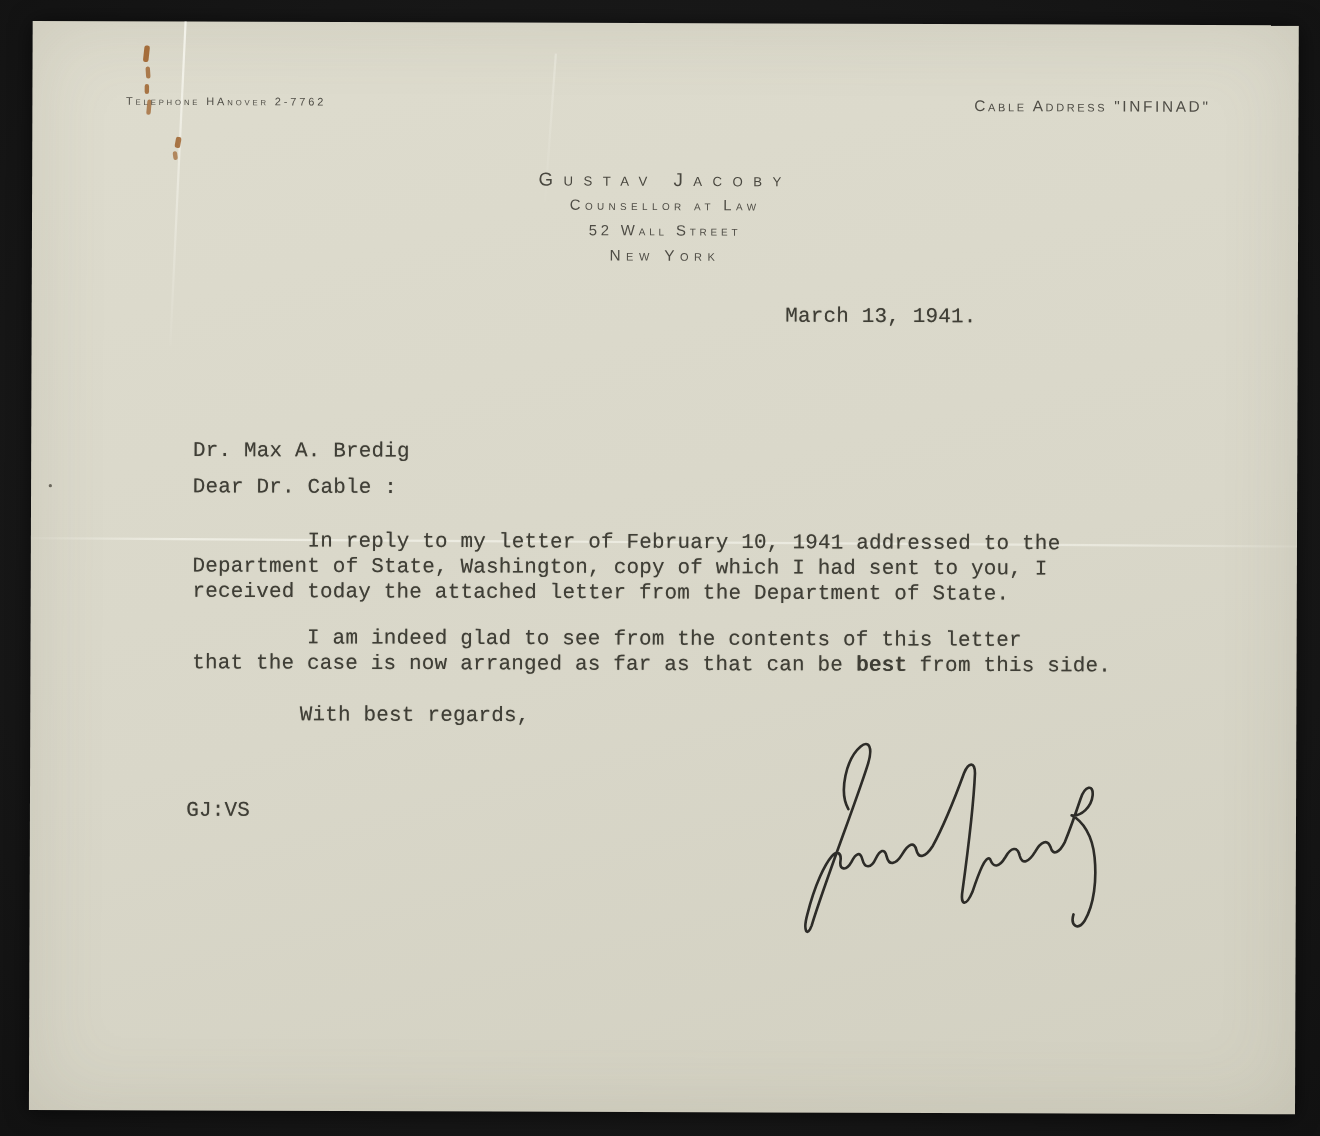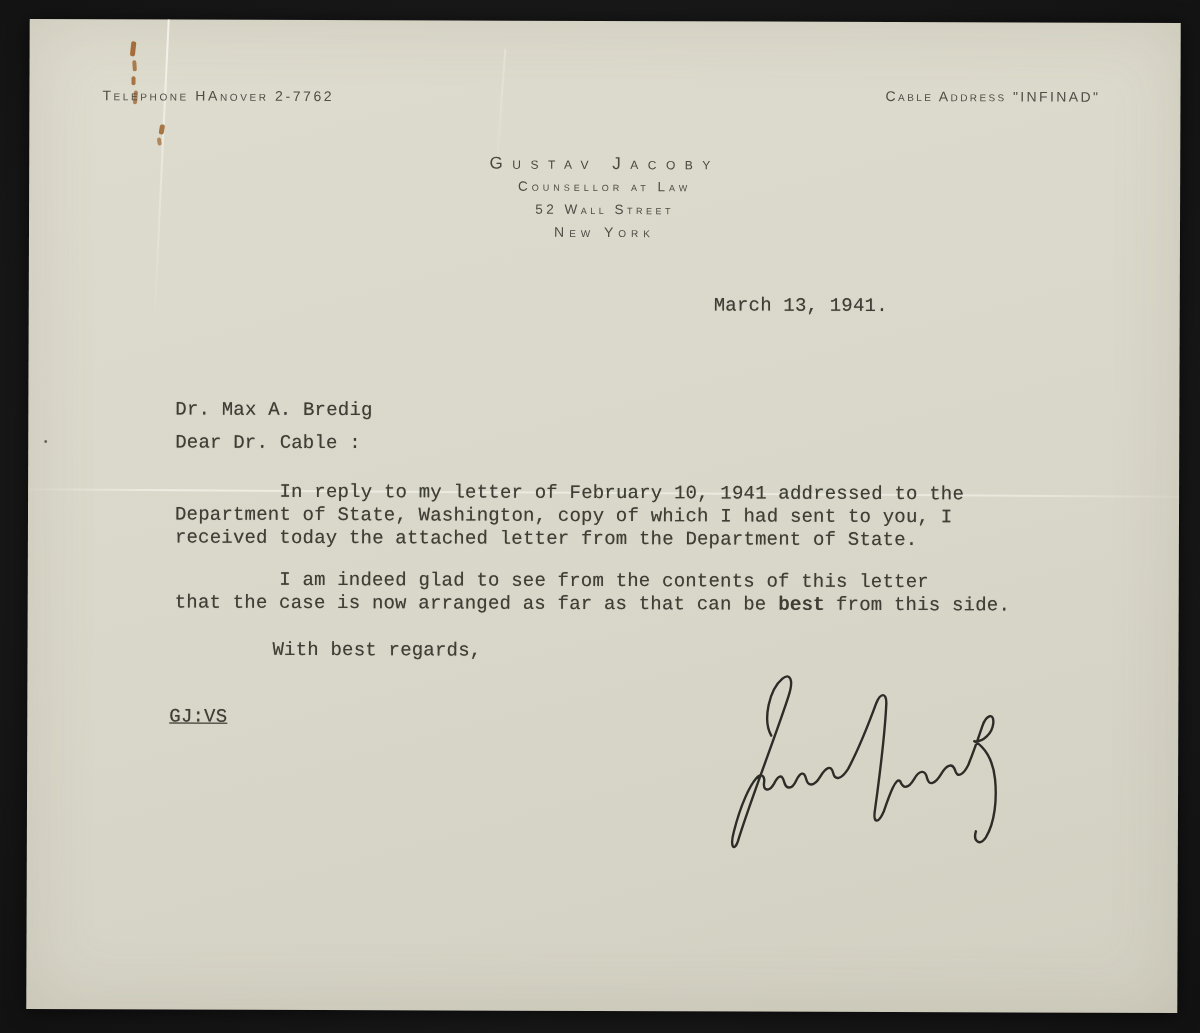--- a/index.html
+++ b/index.html
@@ -41,43 +41,43 @@
   .s3{left:102px; top:57px;  width:4px; height:9px;  opacity:.8;}
   .s4{left:104px; top:71px;  width:4px; height:14px; opacity:.7; transform:rotate(5deg);}
   .s5{left:130px; top:105px; width:5px; height:10px; opacity:.8; transform:rotate(10deg);}
   .s6{left:128px; top:118px; width:4px; height:8px;  opacity:.65; transform:rotate(-8deg);}
   .speck{position:absolute; left:16px; top:421px; width:3px; height:3px; border-radius:50%; background:#6a675c;}
   
   .lh{
     position:absolute; color:var(--letterhead-ink);
     font-family:"Liberation Sans", sans-serif; font-variant: small-caps;
   }
-  .lh-tel{left:73px; top:68px; font-size:14px; letter-spacing:2.6px;}
+  .lh-tel{left:85px; top:68px; font-size:10px; letter-spacing:2.6px;}
   .lh-cable{right:80px; top:66px; font-size:14px; letter-spacing:2.4px;}
   .lh-center{left:0; right:0; text-align:center;}
   .lh-name  {top:133px; font-size:17px;  letter-spacing:9.5px; color:#49473f;}
   .lh-title {top:158px; font-size:13.5px; letter-spacing:4px;}
   .lh-street{top:181px; font-size:13.5px; letter-spacing:3.5px;}
   .lh-city  {top:203px; font-size:14px;  letter-spacing:5px;}
   
   .type{
     position:absolute;
     font-family:"Liberation Mono","DejaVu Sans Mono",monospace;
     font-size:19px; line-height:23px; letter-spacing:0.2px;
     color:var(--typewriter-ink);
     white-space:pre-wrap;
     text-shadow: 0 0 0.7px rgba(60,58,48,0.55);
   }
-  .date{left:685px; top:255px;margin-top:18px;}
+  .date{left:685px; top:255px;}
   .recipient{left:147px; top:333px;}
   .salutation{left:147px; top:412px;}
   .p1{left:147px; top:461px; width:840px;}
   .p2{left:147px; top:549px; width:860px;}
   .closing{left:245px; top:619px;}
-  .initials{left:142px; top:686px;text-decoration:underline;}
+  .initials{left:142px; top:706px;}
   .overstrike{text-shadow: 0.9px 0 0 currentColor, 0 0 0.7px rgba(60,58,48,0.55);}
   
   .signature{position:absolute; left:700px; top:648px; width:280px; height:180px;}
   .signature path{fill:none; stroke:var(--signature-ink); stroke-width:2.4; stroke-linecap:round; stroke-linejoin:round;}
 </style>
 </head>
 <body>
 
 <div class="paper">
 

